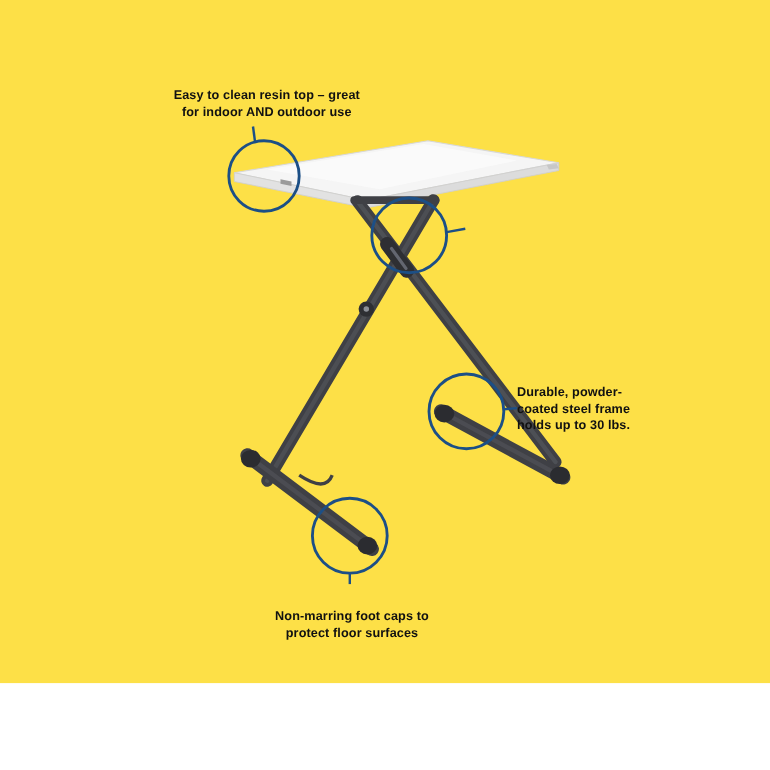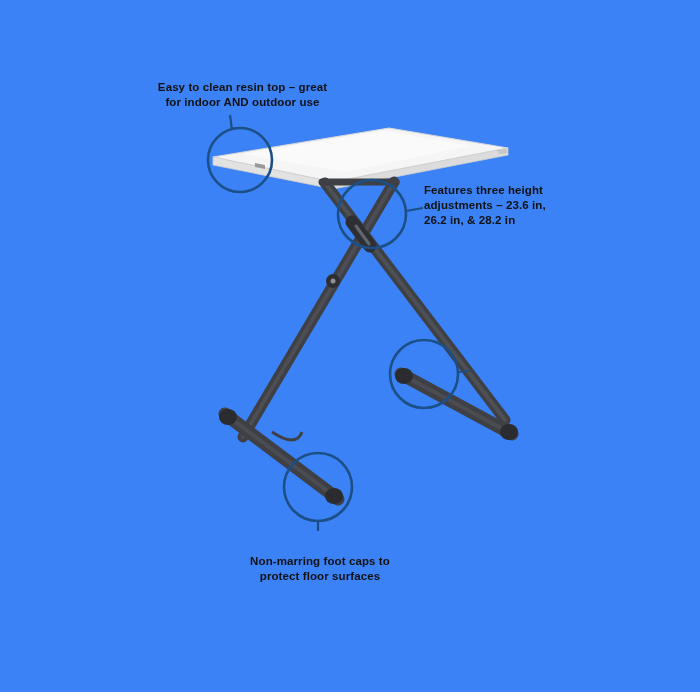--- a/index.html
+++ b/index.html
@@ -9,22 +9,22 @@
   }
   body {
     width: 700px;
     height: 700px;
     font-family: "Liberation Sans", sans-serif;
     overflow: hidden;
   }
   #stage {
     position: relative;
     width: 700px;
-    height: 692px;
-    background: #3b82f6;
+    height: 621px;
+    background: #fde047;
   }
   .art {
     position: absolute;
     left: 0;
     top: 0;
     width: 700px;
     height: 700px;
   }
   .callout {
     position: absolute;
@@ -123,18 +123,18 @@
       <circle cx="424" cy="374" r="34" fill="none" stroke="#1c4f86" stroke-width="2.6"></circle>
       <path d="M458,372 L470,371" stroke="#1c4f86" stroke-width="2.2" fill="none"></path>
 
       <circle cx="318" cy="487" r="34" fill="none" stroke="#1c4f86" stroke-width="2.6"></circle>
       <path d="M318,521 L318,531" stroke="#1c4f86" stroke-width="2.2" fill="none"></path>
     </g>
   </svg>
 
   <div class="callout callout-a">Easy to clean resin top – great for indoor AND outdoor use</div>
 
-  <div class="callout callout-b">Features three height adjustments – 23.6 in, 26.2 in, &amp; 28.2 in</div>
 
+  <div class="callout callout-c">Durable, powder-coated steel frame holds up to 30 lbs.</div>
 
   <div class="callout callout-d">Non-marring foot caps to protect floor surfaces</div>
 
 </div>
 
 </body></html>

